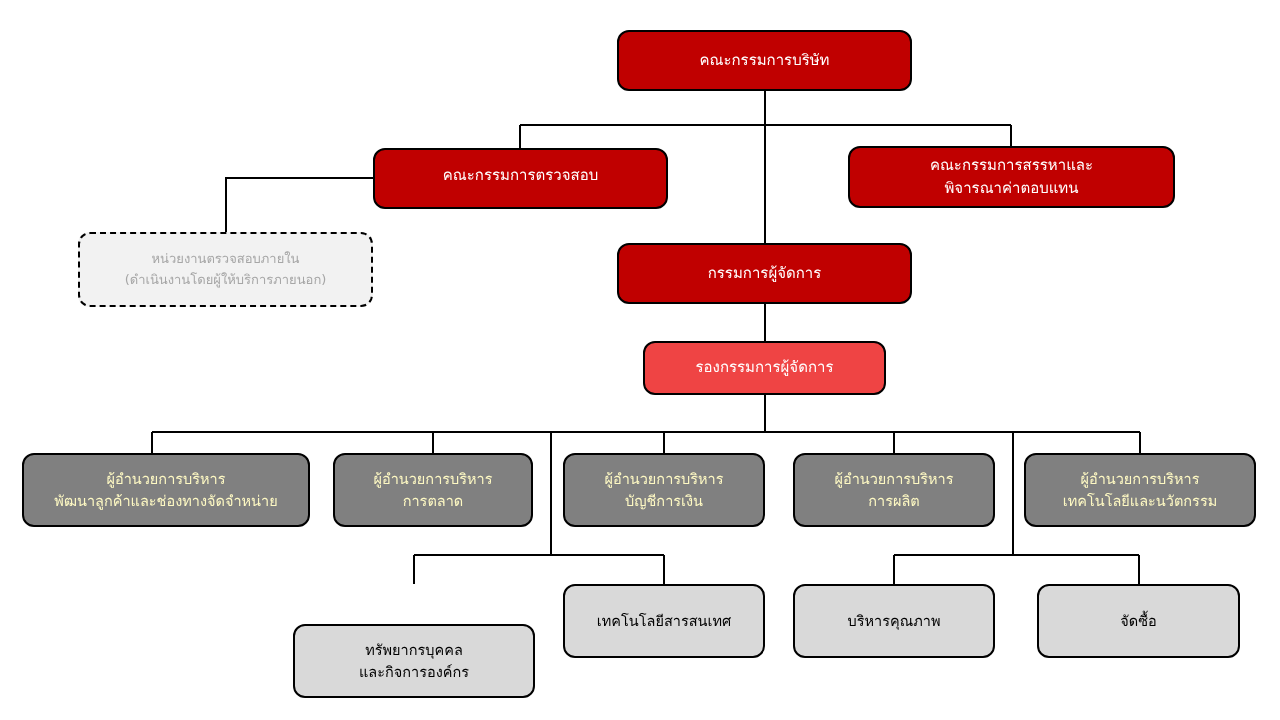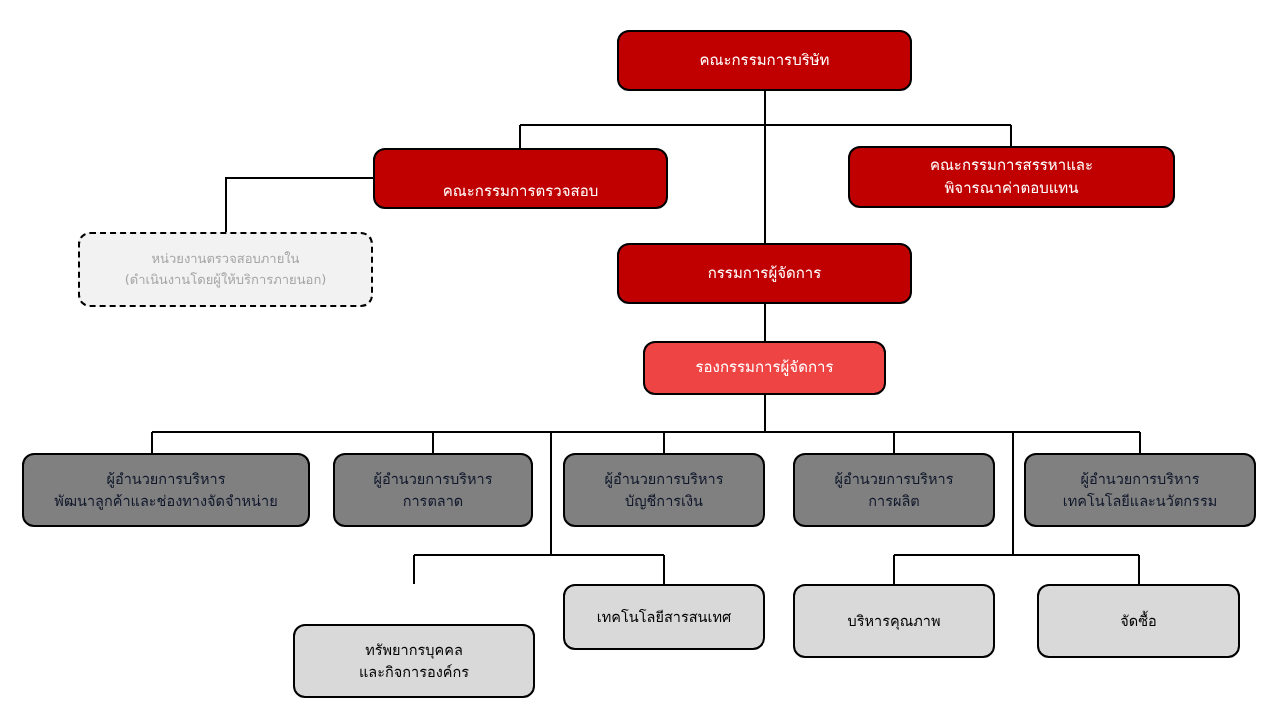--- a/index.html
+++ b/index.html
@@ -32,42 +32,42 @@
   .node {
     position: absolute;
     box-sizing: border-box;
     display: flex;
     align-items: center;
     justify-content: center;
     text-align: center;
     border: 2px solid #000000;
     border-radius: 12px;
     line-height: 1.55;
-    padding: 4px 8px;
+    padding: 20px 8px;
     z-index: 2;
   }
   .node .node-label {
     display: block;
     width: 100%;
     white-space: pre-line;
   }
   .node-red {
     background: #C00000;
     color: #ffffff;
     font-size: 15px;
     font-weight: normal;
   }
   .node-coral {
     background: #ef4444;
     color: #ffffff;
     font-size: 15px;
   }
   .node-gray {
     background: #808080;
-    color: #0f172a;
+    color: #fef9c3;
     font-size: 14.5px;
   }
   .node-lightgray {
     background: #D9D9D9;
     color: #000000;
     font-size: 14.5px;
   }
   .node-dashed {
     background: #F2F2F2;
     color: #A6A6A6;
@@ -167,21 +167,21 @@
   <div class="node node-gray" style="left:1024px; top:453px; width:232px; height:74px;">
     <span class="node-label">ผู้อำนวยการบริหาร
 เทคโนโลยีและนวัตกรรม</span>
   </div>
 
   <div class="node node-lightgray" style="left:293px; top:584px; width:242px; height:74px;margin-top:40px;">
     <span class="node-label">ทรัพยากรบุคคล
 และกิจการองค์กร</span>
   </div>
 
-  <div class="node node-lightgray" style="left:563px; top:584px; width:202px; height:66px;">
+  <div class="node node-lightgray" style="left:563px; top:584px; width:202px; height:74px;">
     <span class="node-label">เทคโนโลยีสารสนเทศ</span>
   </div>
 
   <div class="node node-lightgray" style="left:793px; top:584px; width:202px; height:74px;">
     <span class="node-label">บริหารคุณภาพ</span>
   </div>
 
   <div class="node node-lightgray" style="left:1037px; top:584px; width:203px; height:74px;">
     <span class="node-label">จัดซื้อ</span>
   </div>

